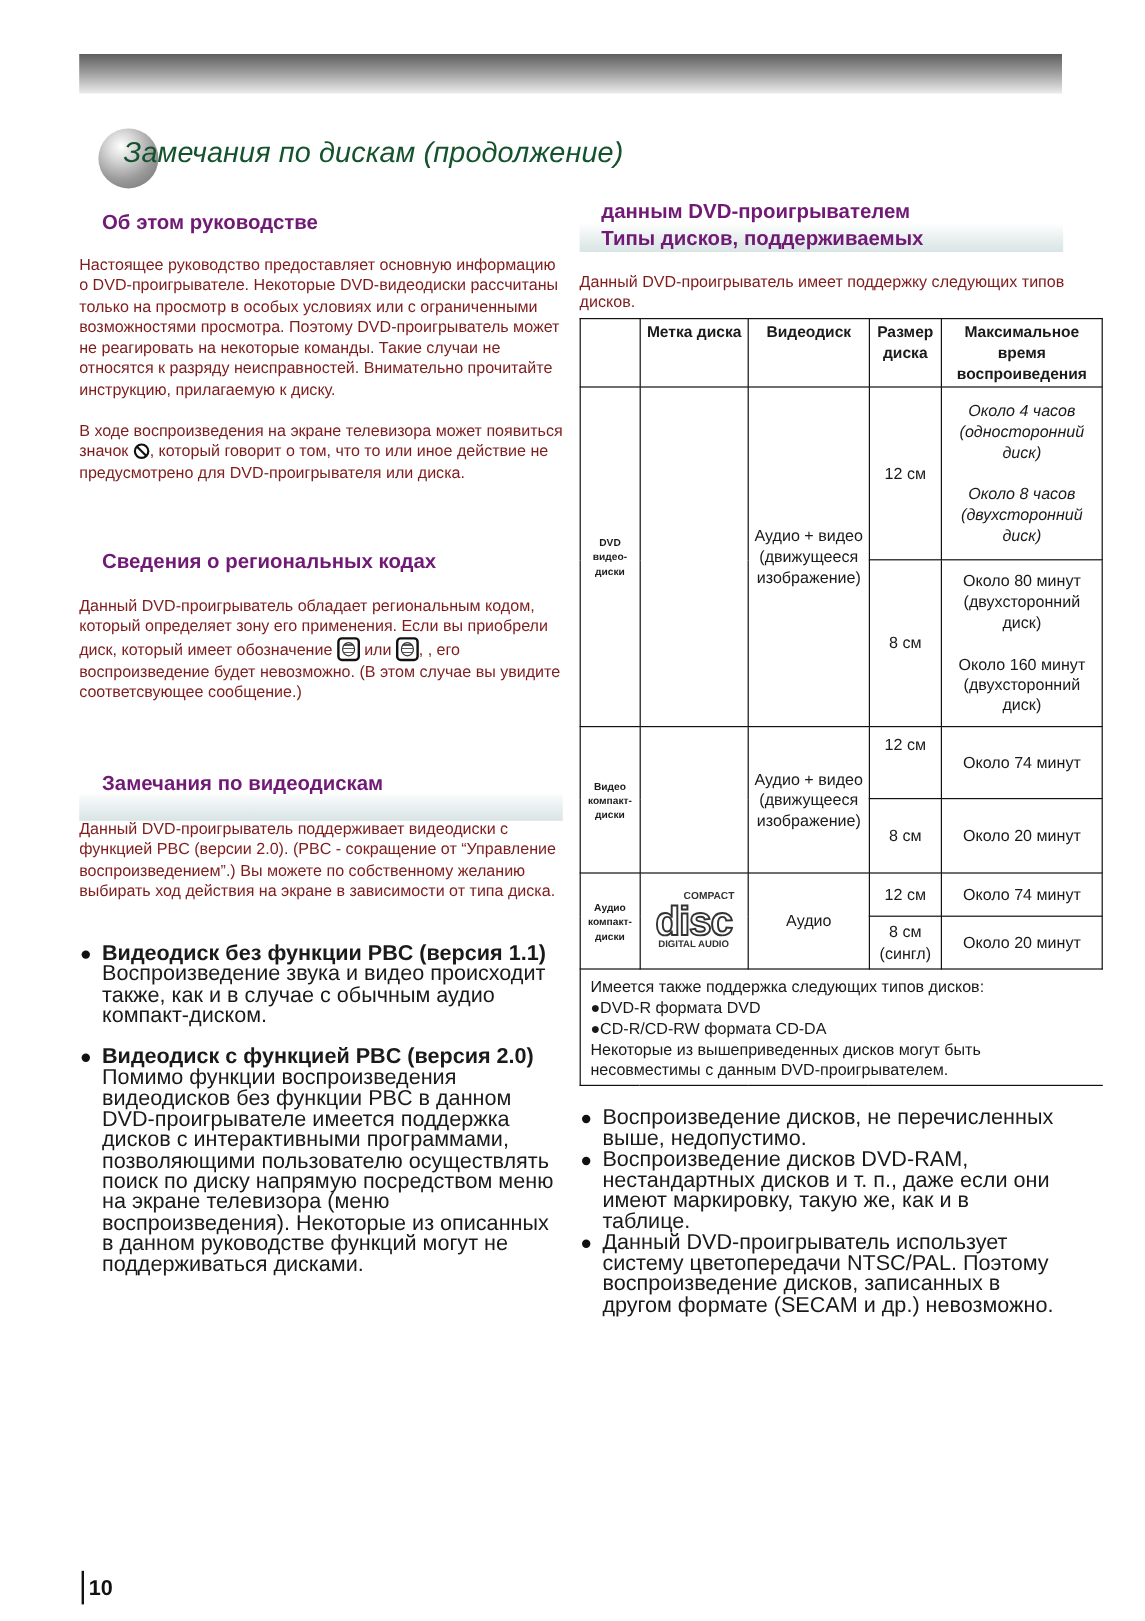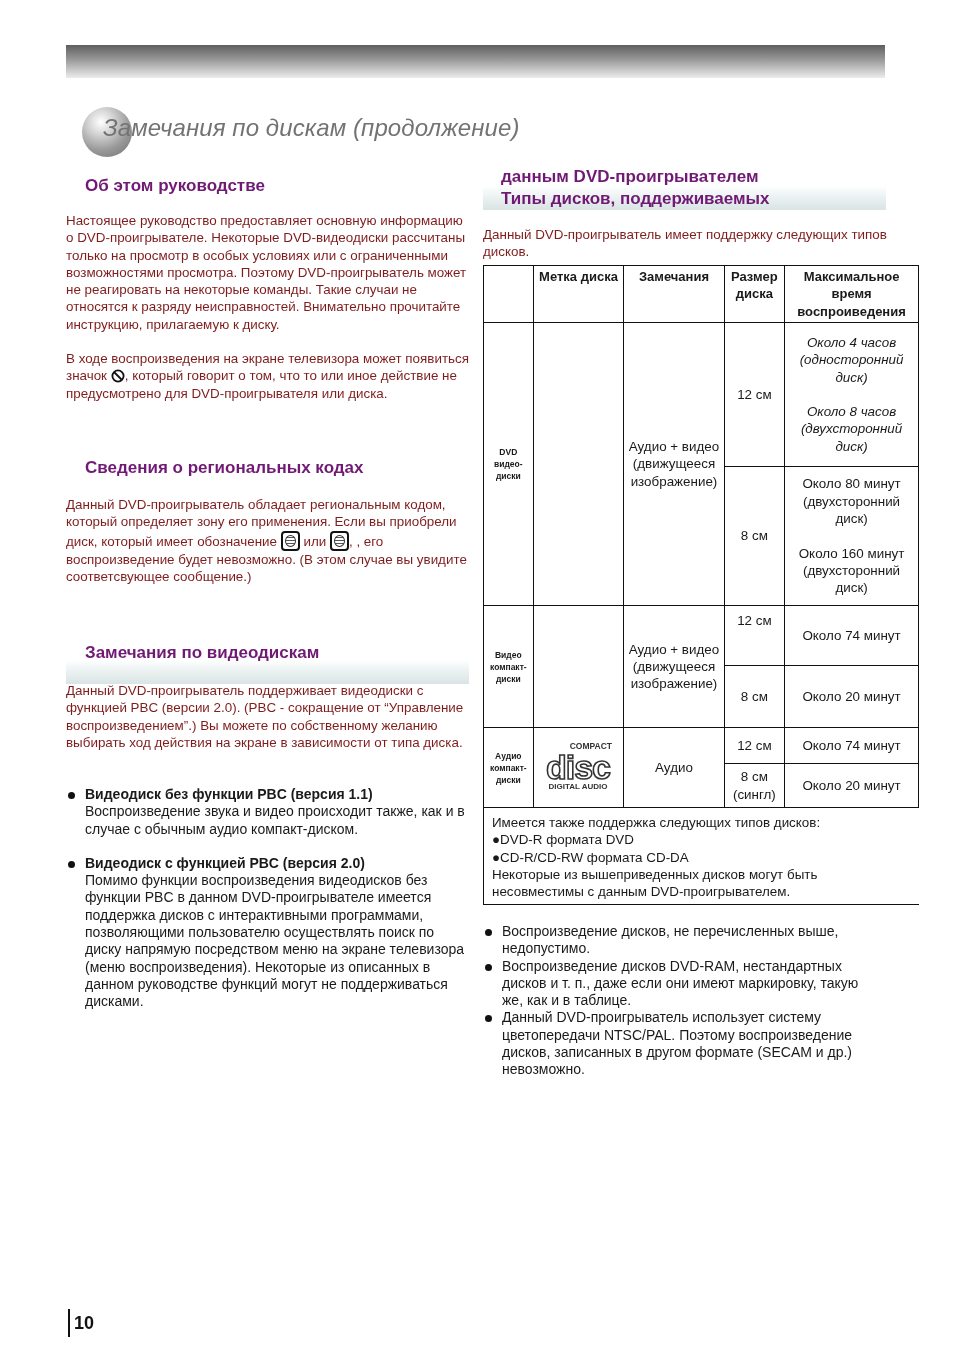--- a/index.html
+++ b/index.html
@@ -8,21 +8,21 @@
 
   .top-bar {
     position: absolute; left: 66px; top: 45px; width: 819px; height: 33px;
     background: linear-gradient(to bottom, #5e5e5e 0%, #9a9a9a 45%, #d6d6d6 85%, #ececec 100%);
   }
   .title-ball {
     position: absolute; left: 82px; top: 107px; width: 50px; height: 50px; border-radius: 50%;
     background: radial-gradient(circle at 38% 30%, #ffffff 0%, #d8d8d8 25%, #9a9a9a 60%, #6e6e6e 100%);
   }
   .page-title {
-    position: absolute; left: 103px; top: 114px; font-size: 24px; font-style: italic; color: #737373;
+    position: absolute; left: 103px; top: 114px; font-size: 24px; font-style: italic; color: #14532d;
     letter-spacing: 0.1px;
   }
 
   .h2 { position: absolute; font-size: 17px; font-weight: bold; color: #701a75; }
   .h2-band {
     position: absolute; height: 24px;
     background: linear-gradient(to bottom, #ffffff 0%, #eef3f3 40%, #d9e4e4 100%);
   }
   .para { position: absolute; font-size: 13.4px; line-height: 17.3px; color: #7f1d1d; }
   .para p { margin: 0; }
@@ -32,21 +32,21 @@
   .region-icon {
     display: inline-block; vertical-align: -5px; width: 19px; height: 20px;
     border: 2px solid #111; border-radius: 4px; position: relative; background: #fff;
   }
   .region-icon::after {
     content: ""; position: absolute; left: 2px; top: 2px; right: 2px; bottom: 2px;
     border-radius: 50%; border: 1px solid #333;
     background: repeating-linear-gradient(0deg, transparent 0 2px, #555 2px 3px);
   }
 
-  .bullet-list { position: absolute; font-size: 14px; line-height: 17.3px; }
+  .bullet-list { position: absolute; font-size: 18px; line-height: 17.3px; }
   .bullet-item { position: relative; padding-left: 19px; }
   .bullet-item::before {
     content: ""; position: absolute; left: 2px; top: 6px; width: 7px; height: 7px; border-radius: 50%; background: #111;
   }
   .bullet-item .b-title { font-weight: bold; display: block; }
 
   table.disc-table {
     position: absolute; left: 483px; top: 265px; width: 436px; border-collapse: collapse;
     font-size: 13.4px; line-height: 17.3px;
   }
@@ -109,21 +109,21 @@
     <col style="width:46px">
       <col style="width:84px">
       <col style="width:93px">
       <col style="width:56px">
       <col style="width:124px">
   </colgroup>
   <tbody>
       <tr style="height:57px;">
     <th></th>
     <th>Метка диска</th>
-    <th>Замечания</th>
+    <th>Видеодиск</th>
     <th>Размер диска</th>
     <th>Максимальное время воспроиведения</th>
   </tr>
 
   <tr style="height:144px;">
     <td rowspan="2" class="type-label">DVD видео-диски</td>
     <td rowspan="2"></td>
     <td rowspan="2">Аудио + видео (движущееся изображение)</td>
     <td>12 см</td>
     <td style="white-space:pre-line;font-style:italic;">Около 4 часов (односторонний диск)

